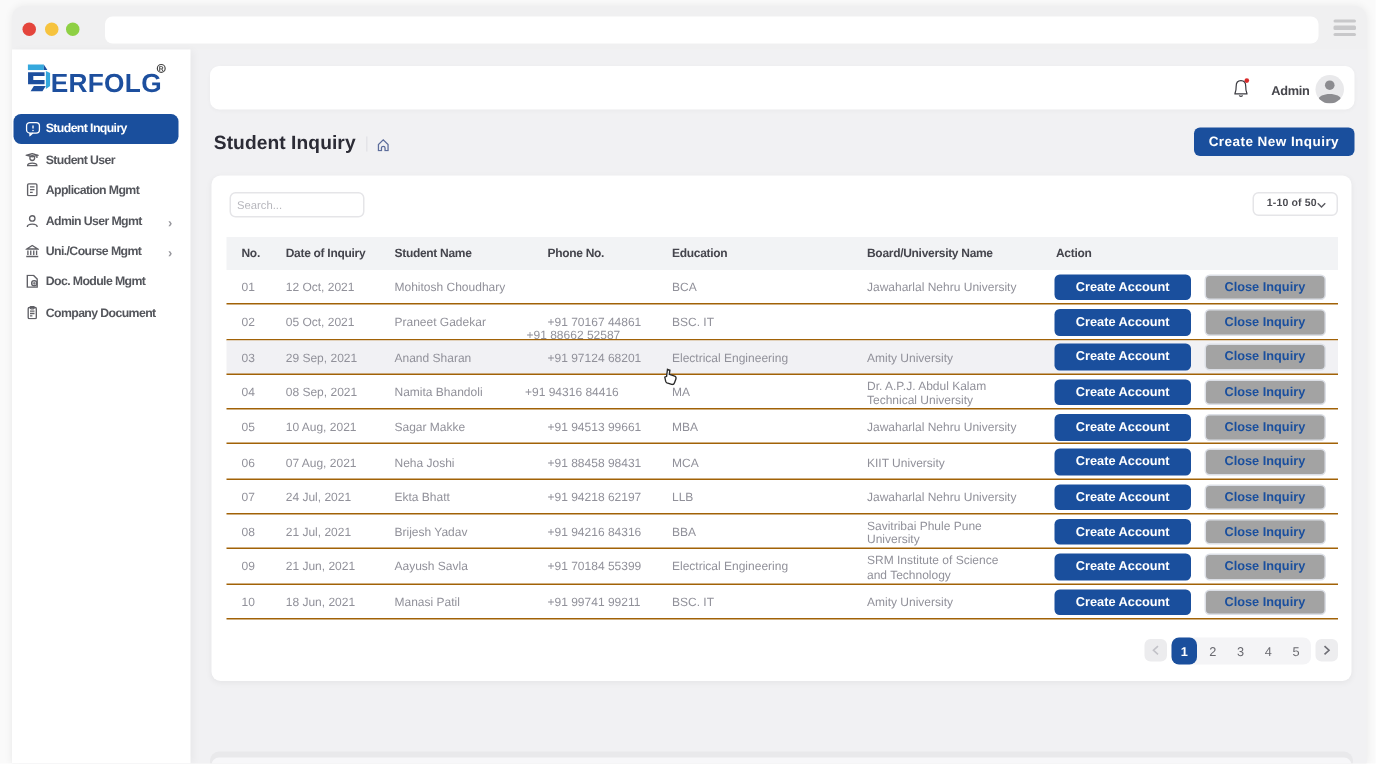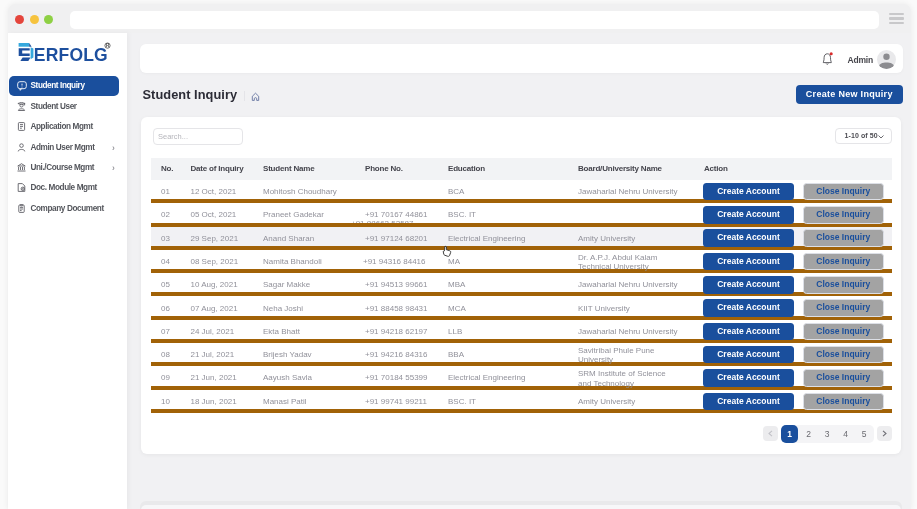--- a/index.html
+++ b/index.html
@@ -40,21 +40,21 @@
           box-shadow:0 1px 4px rgba(0,0,0,.05); }
   .search { left:152.5px; top:127.5px; width:90px; height:17px; border:1px solid #e5e5e8;
             border-radius:4px; font-size:7.5px; color:#b6b6bc; line-height:15px; padding-left:4.5px;
             background:#fff; }
   .pager-dd { left:835px; top:127.5px; width:57px; height:16.5px; border:1px solid #e5e5e8;
               border-radius:4px; font-size:7px; color:#4c4c52; line-height:14.5px; padding-left:8.5px;
               background:#fff; font-weight:bold; letter-spacing:.1px; }
 
   .thead { left:151px; top:158px; width:741px; height:22px; background:#f2f3f5; }
   .th { position:absolute; top:0; height:22px; line-height:22px; font-size:8px; font-weight:bold; color:#45454d; letter-spacing:-0.2px; }
-  .row { left:151px; width:741px; height:23.3px; border-bottom:4px solid #a16207; }
+  .row { left:151px; width:741px; height:23.3px; border-bottom:1px solid #a16207; }
   .td { position:absolute; top:0; height:23.3px; line-height:23.3px; font-size:8px; color:#91919a; white-space:nowrap; }
   .td2 { position:absolute; font-size:8px; color:#91919a; line-height:9.4px; top:2.8px; }
   .btn-ca { position:absolute; left:552px; top:2.9px; width:91px; height:17.5px; background:#1a4f9d;
             border-radius:3.5px; color:#fff; font-size:8.5px; font-weight:bold; text-align:center;
             line-height:17.5px; }
   .btn-ci { position:absolute; left:651.5px; top:2.9px; width:81.5px; height:17.5px; background:#a3a3a3;
             border:1px solid #dcdfe6; border-radius:3.5px; color:#1a4f9d; font-size:8.5px;
             font-weight:bold; text-align:center; line-height:15.5px; }
 
   .pg-sq { width:14.5px; height:15px; border-radius:4px; text-align:center; font-size:9px; }
@@ -219,21 +219,21 @@
     <span class="td" style="left:214px;">+91 97124 68201</span>
     <span class="td" style="left:297px;">Electrical Engineering</span>
     <span class="td" style="left:427px;">Amity University</span>
     <div class="btn-ca">Create Account</div>
     <div class="btn-ci">Close Inquiry</div>
   </div>
     <div class="abs row" style="top:249.9px;">
     <span class="td" style="left:10px;">04</span>
     <span class="td" style="left:39.5px;">08 Sep, 2021</span>
     <span class="td" style="left:112px;">Namita Bhandoli</span>
-    <span class="td" style="left:212px;">+91 94316 84416</span>
+    <span class="td" style="left:199px;">+91 94316 84416</span>
     <span class="td" style="left:297px;">MA</span>
     <span class="td2" style="left:427px;">Dr. A.P.J. Abdul Kalam<br>Technical University</span>
     <div class="btn-ca">Create Account</div>
     <div class="btn-ci">Close Inquiry</div>
   </div>
     <div class="abs row" style="top:273.2px;">
     <span class="td" style="left:10px;">05</span>
     <span class="td" style="left:39.5px;">10 Aug, 2021</span>
     <span class="td" style="left:112px;">Sagar Makke</span>
     <span class="td" style="left:214px;">+91 94513 99661</span>

